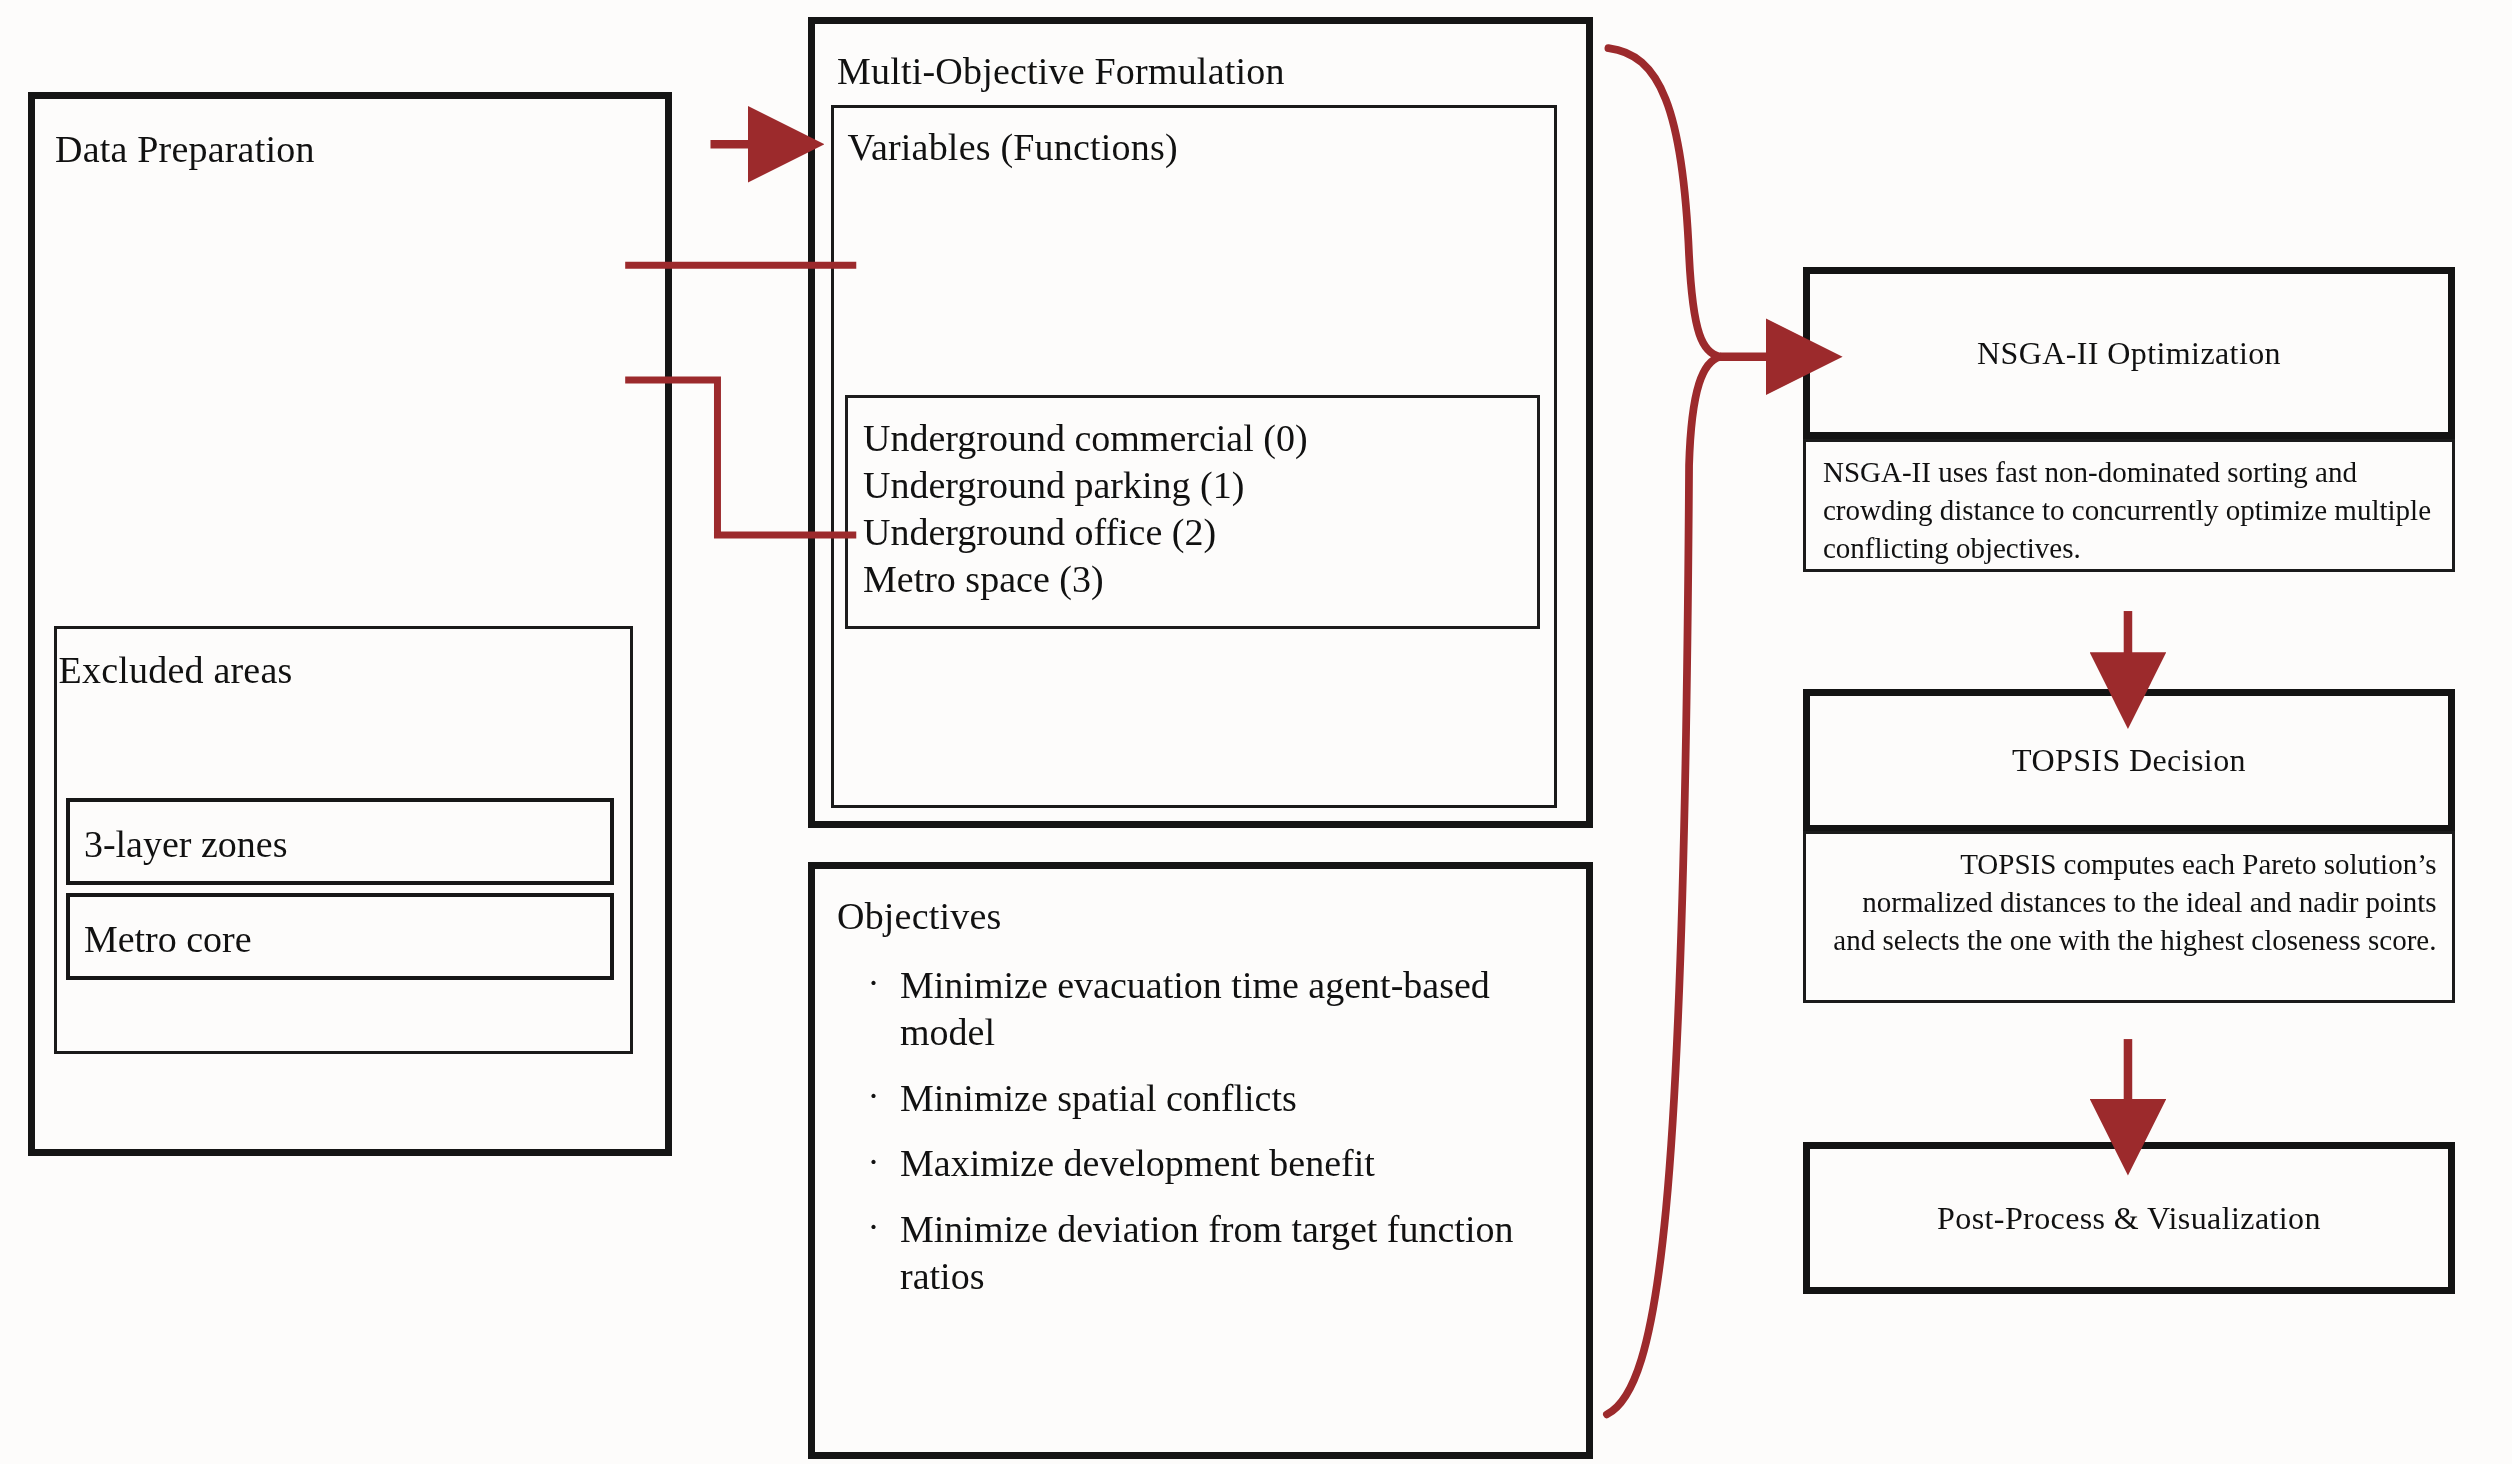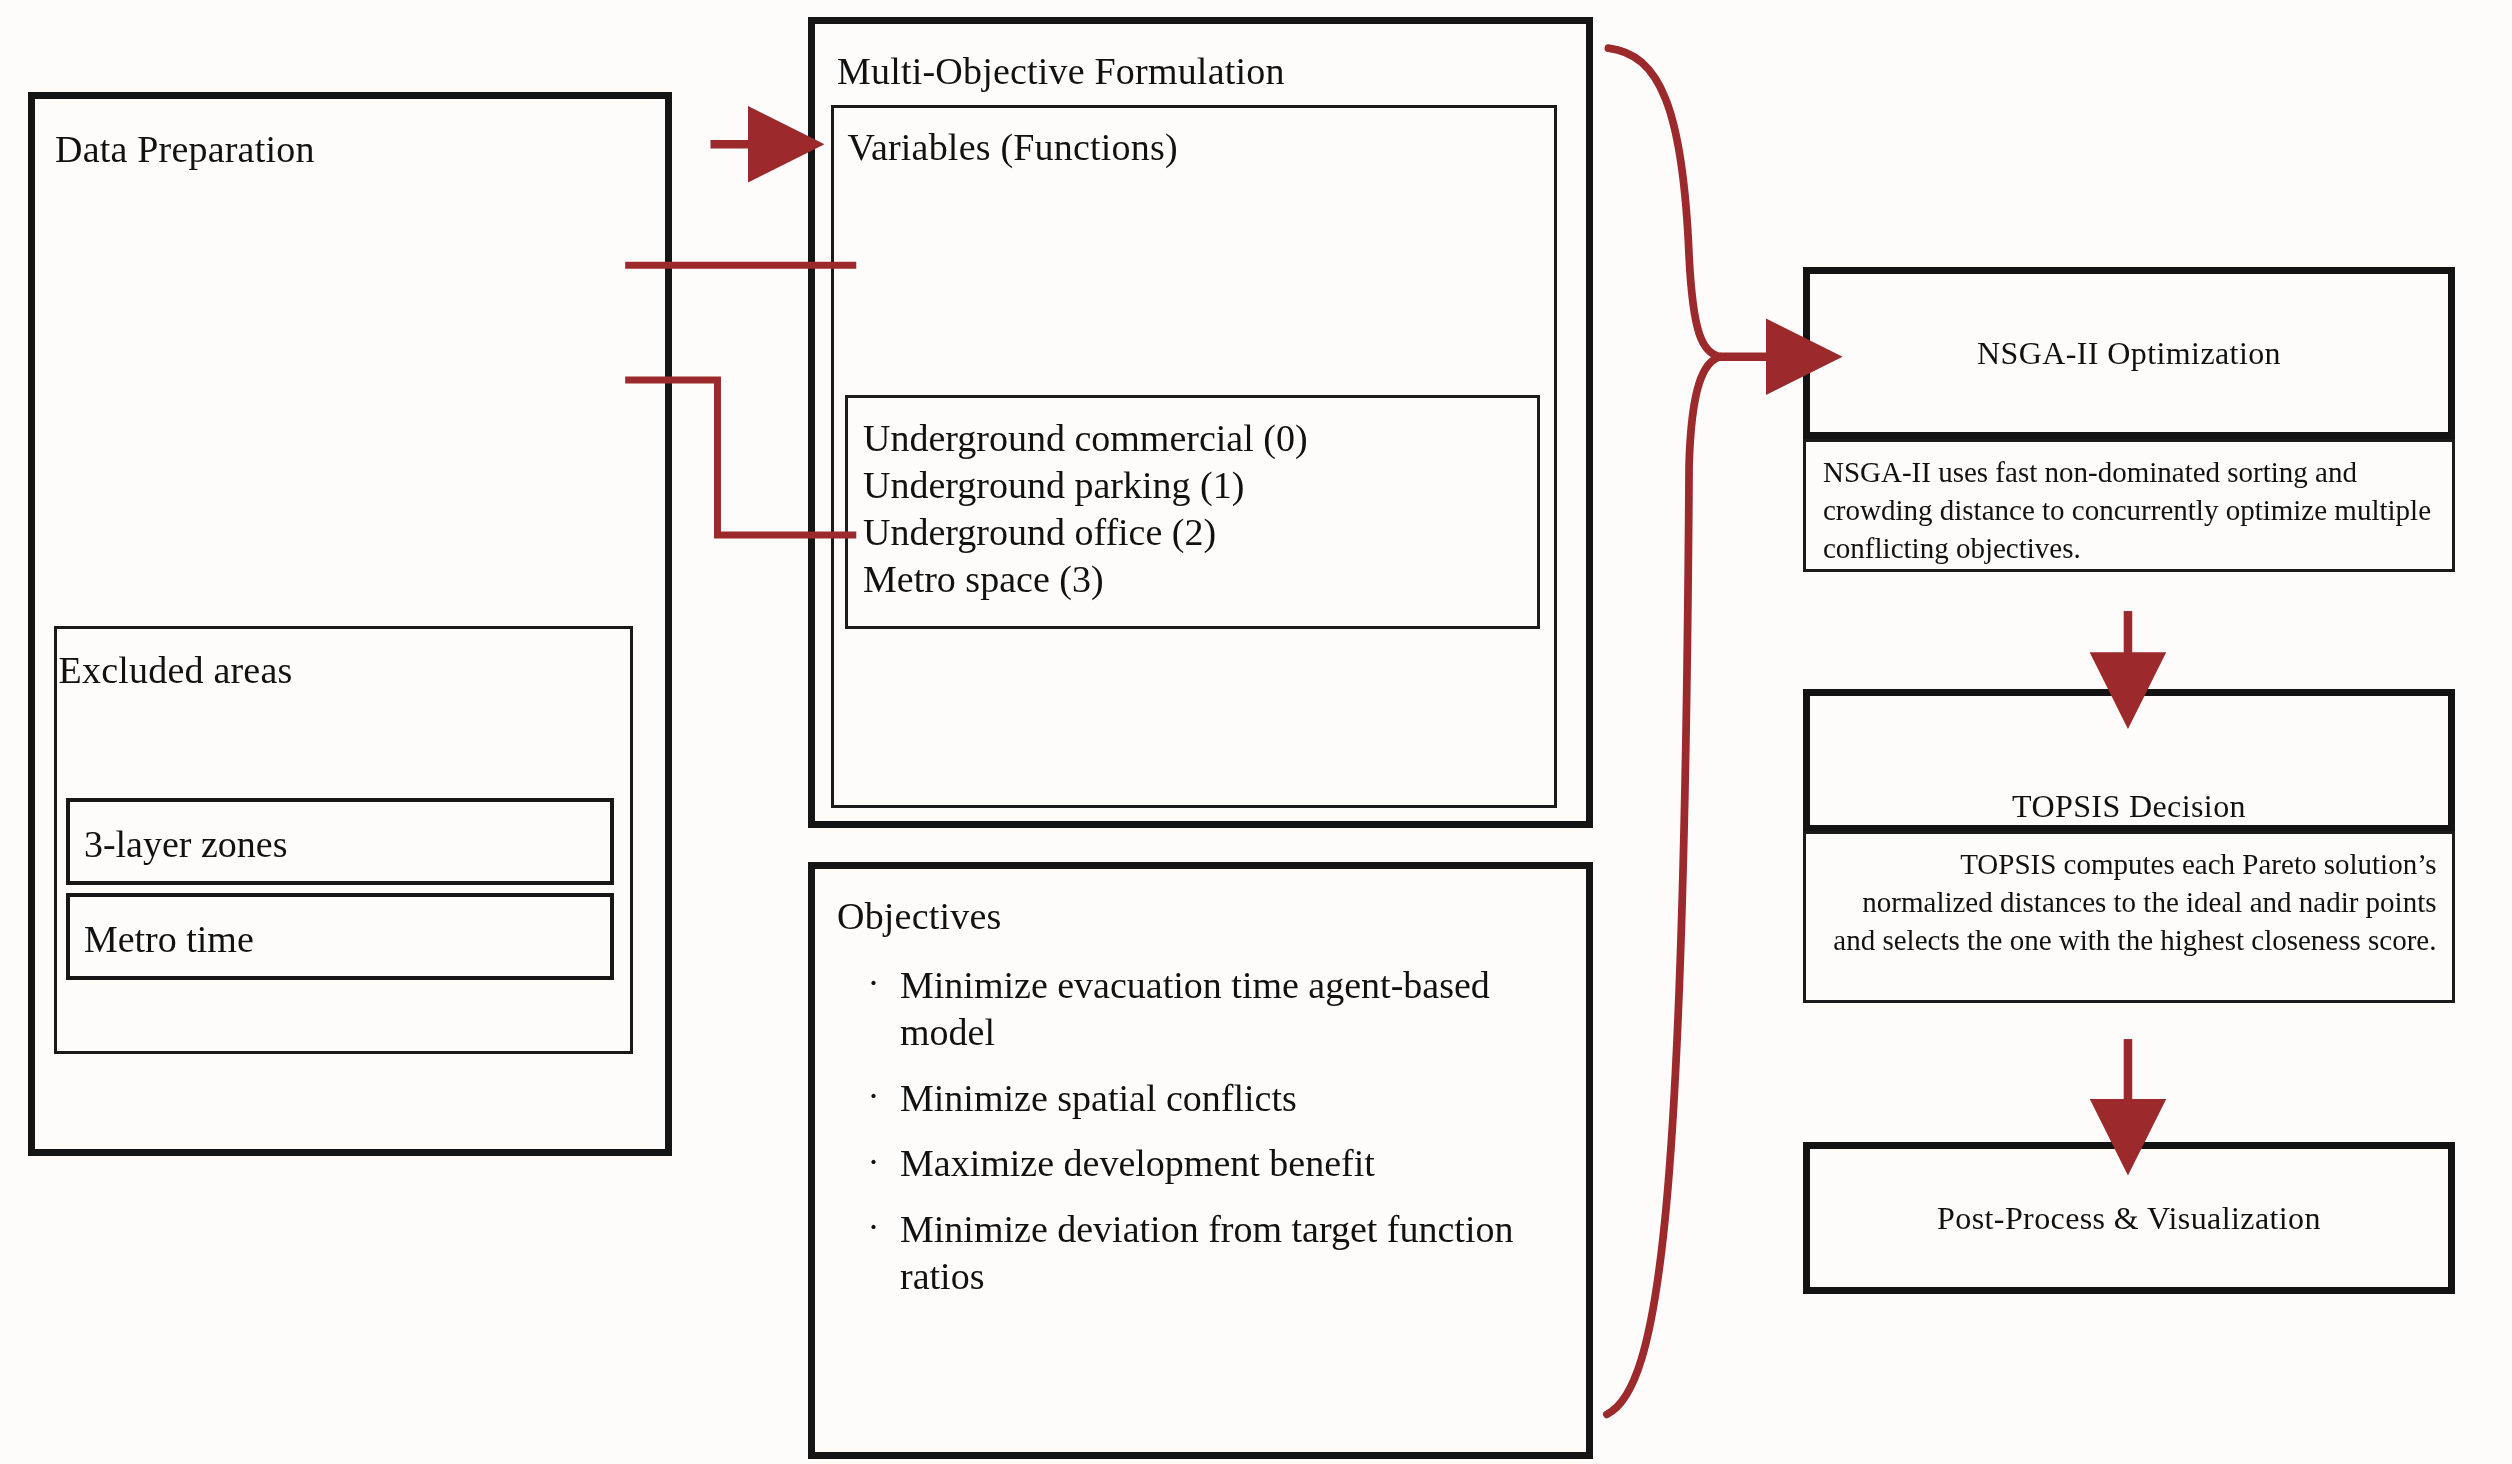--- a/index.html
+++ b/index.html
@@ -103,21 +103,21 @@
 
     <div class="sec-title" style="left:20px;top:31px;">Data Preparation</div>
 
 
     <div class="abs group-box" style="left:18.6px;top:527px;width:579px;height:428px;">
       <div class="sec-title" style="left:2px;top:22px;">Excluded areas</div>
       <div class="abs leaf-box" style="left:9.3px;top:169px;width:548px;height:87px;">
         <div class="leaf-label" style="left:14px;top:23px;">3-layer zones</div>
       </div>
       <div class="abs leaf-box" style="left:9.3px;top:264px;width:548px;height:87px;">
-        <div class="leaf-label" style="left:14px;top:23px;">Metro time</div>
+        <div class="leaf-label" style="left:14px;top:23px;">Metro core</div>
       </div>
     </div>
   </div>
 
   <div class="abs outer-heavy" style="left:808px;top:17px;width:785px;height:811px;">
 
     <div class="sec-title" style="left:22px;top:28px;">Multi-Objective Formulation</div>
 
     <div class="abs group-box" style="left:15.5px;top:81px;width:726px;height:703px;">
 
@@ -157,21 +157,21 @@
     </div>
   </div>
 
   <div class="abs stage-head" style="left:1803px;top:267px;width:652px;height:172px;">
     <span>NSGA-II Optimization</span>
   </div>
   <div class="abs stage-desc" style="left:1803px;top:439px;width:652px;height:133px;">
     <span>NSGA-II uses fast non-dominated sorting and crowding distance to concurrently optimize multiple conflicting objectives.</span>
   </div>
 
-  <div class="abs stage-head" style="left:1803px;top:689px;width:652px;height:143px;align-items:flex-end;">
+  <div class="abs stage-head" style="left:1803px;top:689px;width:652px;height:143px;">
     <span>TOPSIS Decision</span>
   </div>
   <div class="abs stage-desc" style="left:1803px;top:831px;width:652px;height:172px;text-align:right;">
     <span>TOPSIS computes each Pareto solution’s normalized distances to the ideal and nadir points and selects the one with the highest closeness score.</span>
   </div>
 
   <div class="abs stage-head" style="left:1803px;top:1142px;width:652px;height:152px;">
     <span>Post-Process &amp; Visualization</span>
   </div>
 

